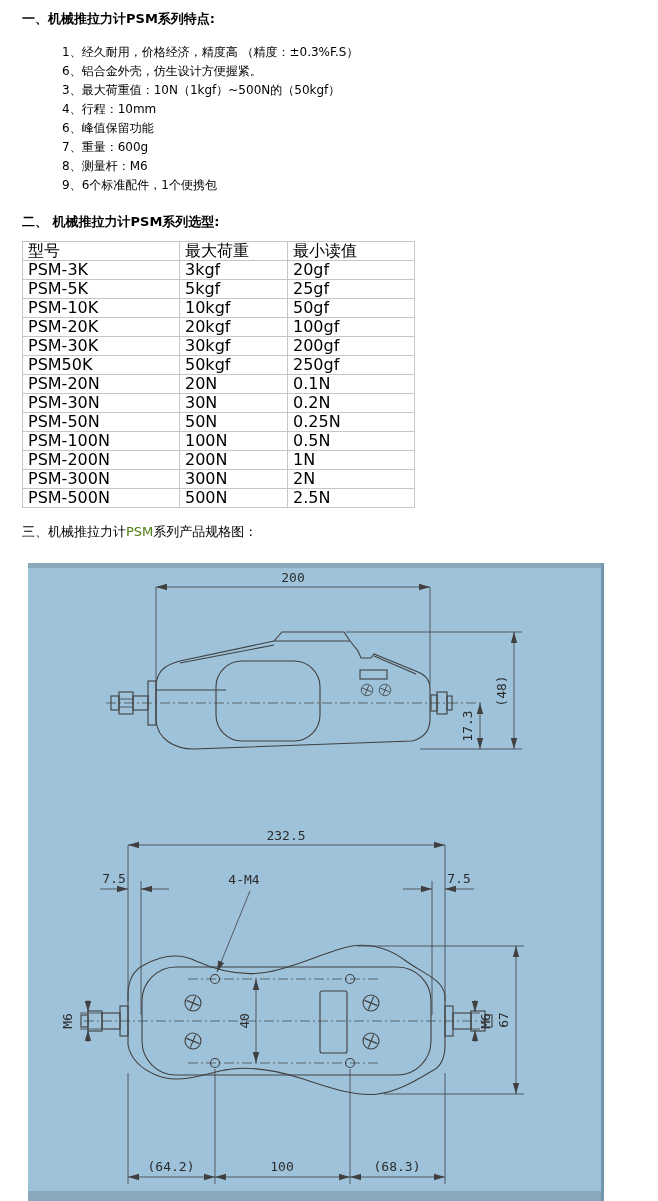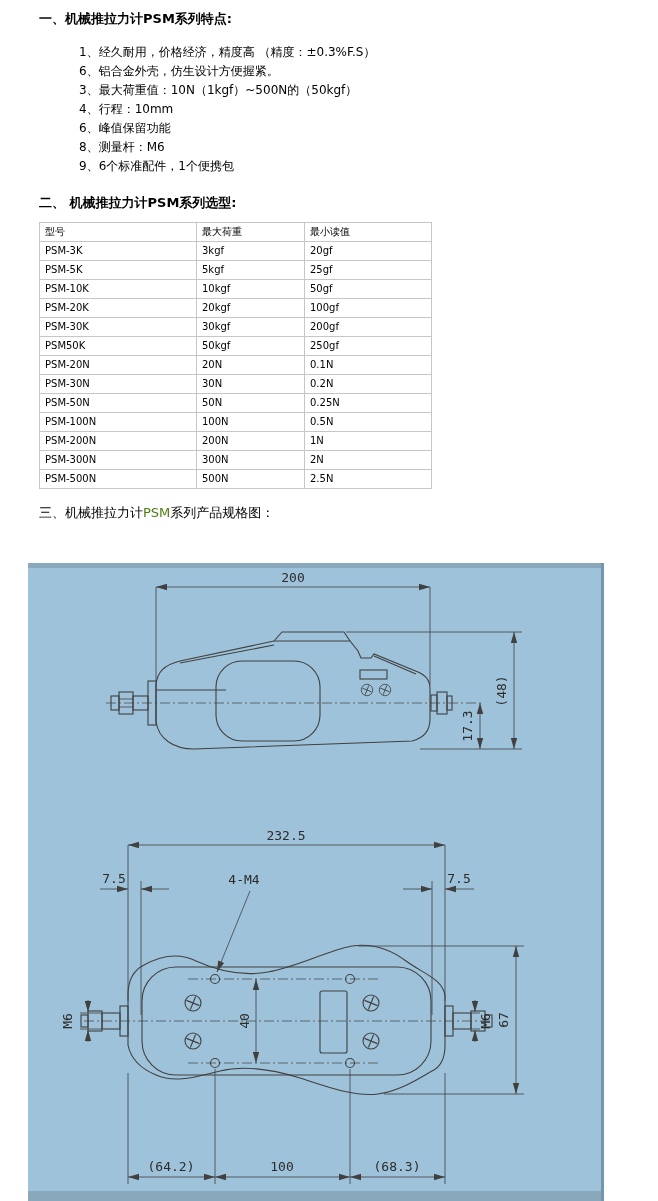--- a/index.html
+++ b/index.html
@@ -1,26 +1,26 @@
 <!DOCTYPE html>
 <html><head>
 <meta charset="utf-8">
 <style>
   html,body{margin:0;padding:0;background:#fff;}
   body{font-family:"DejaVu Sans","Liberation Sans",sans-serif;color:#000;width:658px;}
   .page{position:relative;width:658px;height:1201px;overflow:hidden;background:#fff;}
-  .text-col{padding-left:39px;}
+  .text-col{padding-left:22px;}
   .heading{font-size:13px;font-weight:bold;white-space:pre;}
   .heading.h1{padding-top:10px;margin-bottom:15px;}
   .heading.h2{margin-top:18px;margin-bottom:10px;}
   .heading.h3{font-weight:normal;margin-top:15px;margin-bottom:0;}
   .heading.h3 .kw{color:#4d7c0f;}
   .features{font-size:12px;margin-left:40px;}
   .feature-line{height:19px;line-height:19px;white-space:pre;}
-  table.model-table{border-collapse:collapse;margin-top:0;font-size:10px;}
+  table.model-table{border-collapse:collapse;margin-top:0;font-size:16px;}
   table.model-table th,table.model-table td{
     border:1px solid #c6c6c6;font-weight:normal;text-align:left;
     padding:0 0 0 5px;height:18px;line-height:18px;white-space:nowrap;}
   table.model-table th:nth-child(1),table.model-table td:nth-child(1){width:151px;}
   table.model-table th:nth-child(2),table.model-table td:nth-child(2){width:102px;}
   table.model-table th:nth-child(3),table.model-table td:nth-child(3){width:121px;}
   .diagram-box{position:absolute;left:28px;top:563px;width:576px;height:638px;}
   .diagram-box svg{display:block;}
   .dim{font-family:"DejaVu Sans Mono","Liberation Mono",monospace;font-size:13px;fill:#2c2c2c;}
 </style>
@@ -38,20 +38,21 @@
 
         <div class="feature-line">6、铝合金外壳，仿生设计方便握紧。</div>
 
         <div class="feature-line">3、最大荷重值：10N（1kgf）~500N的（50kgf）</div>
 
         <div class="feature-line">4、行程：10mm</div>
 
 
         <div class="feature-line">6、峰值保留功能</div>
 
+        <div class="feature-line">7、重量：600g</div>
 
         <div class="feature-line">8、测量杆：M6</div>
 
         <div class="feature-line">9、6个标准配件，1个便携包</div>
       </div>
 
     <div class="heading h2">二、 机械推拉力计PSM系列选型:</div>
 
     <table class="model-table">
       <thead>

